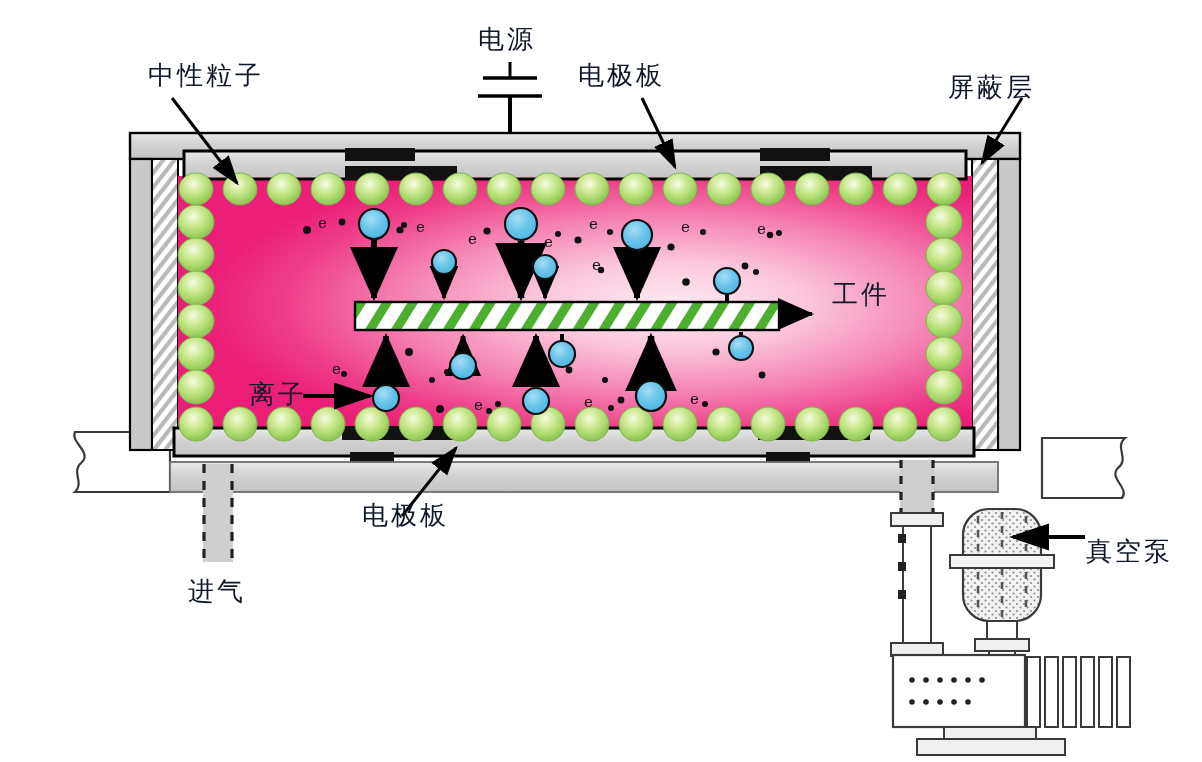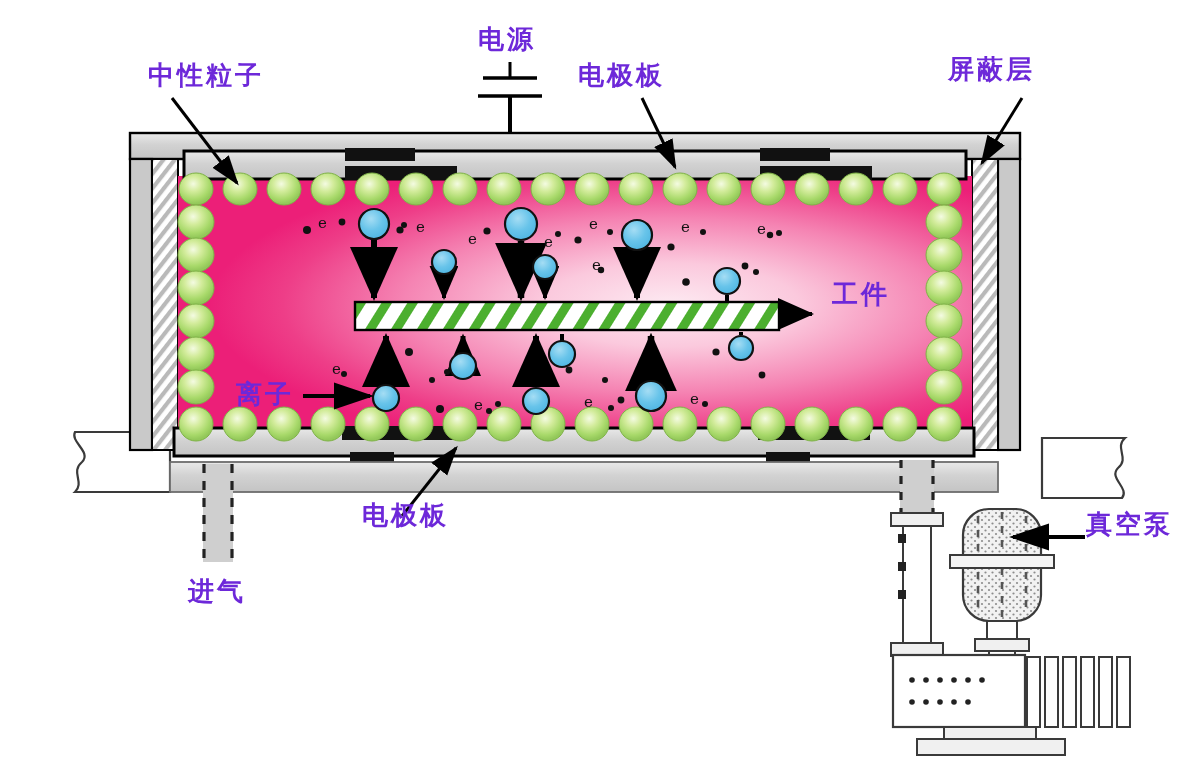--- a/index.html
+++ b/index.html
@@ -5,24 +5,24 @@
   html,body{margin:0;padding:0;background:#ffffff;}
   body{
     font-family:"DejaVu Sans","Liberation Sans",sans-serif;
     width:1202px;height:762px;overflow:hidden;
   }
   #stage{position:relative;width:1202px;height:762px;background:#fff;}
   svg#diagram{position:absolute;left:0;top:0;width:1202px;height:762px;display:block;}
   .lbl{
     position:absolute;
     font-family:"DejaVu Sans","Liberation Sans",sans-serif;
-    color:#6d28d9;
+    color:#0f172a;
     white-space:nowrap;
     letter-spacing:3px;
-    font-weight:700;
+    font-weight:400;
   }
   .lbl-cn{font-size:26px;line-height:26px;}
   .lbl-e{
     position:absolute;
     font-family:"DejaVu Serif","Liberation Serif",serif;
     font-size:15px;color:#111;font-style:normal;
     letter-spacing:0px;
   }
 </style>
 </head>
@@ -356,31 +356,31 @@
       <line x1="1085" y1="537" x2="1013" y2="537" stroke-width="4" marker-end="url(#leadHead)"></line>
     </g>
   </svg>
 
   <div class="lbl lbl-cn" style="left:148px;top:62px;">中性粒子</div>
 
   <div class="lbl lbl-cn" style="left:478px;top:26px;">电源</div>
 
   <div class="lbl lbl-cn" style="left:578px;top:62px;">电极板</div>
 
-  <div class="lbl lbl-cn" style="left:948px;top:56px;">屏蔽层</div>
-
-  <div class="lbl lbl-cn" style="left:236px;top:381px;">离子</div>
+  <div class="lbl lbl-cn" style="left:948px;top:74px;">屏蔽层</div>
+
+  <div class="lbl lbl-cn" style="left:249px;top:381px;">离子</div>
 
   <div class="lbl lbl-cn" style="left:832px;top:281px;">工件</div>
 
   <div class="lbl lbl-cn" style="left:362px;top:502px;">电极板</div>
 
   <div class="lbl lbl-cn" style="left:188px;top:578px;">进气</div>
 
-  <div class="lbl lbl-cn" style="left:1086px;top:511px;">真空泵</div>
+  <div class="lbl lbl-cn" style="left:1086px;top:538px;">真空泵</div>
 
   <div class="lbl-e" style="left:318px;top:214px;">e</div>
   <div class="lbl-e" style="left:416px;top:218px;">e</div>
   <div class="lbl-e" style="left:468px;top:230px;">e</div>
   <div class="lbl-e" style="left:544px;top:233px;">e</div>
   <div class="lbl-e" style="left:589px;top:215px;">e</div>
   <div class="lbl-e" style="left:592px;top:256px;">e</div>
   <div class="lbl-e" style="left:681px;top:218px;">e</div>
   <div class="lbl-e" style="left:757px;top:220px;">e</div>
   <div class="lbl-e" style="left:332px;top:360px;">e</div>

